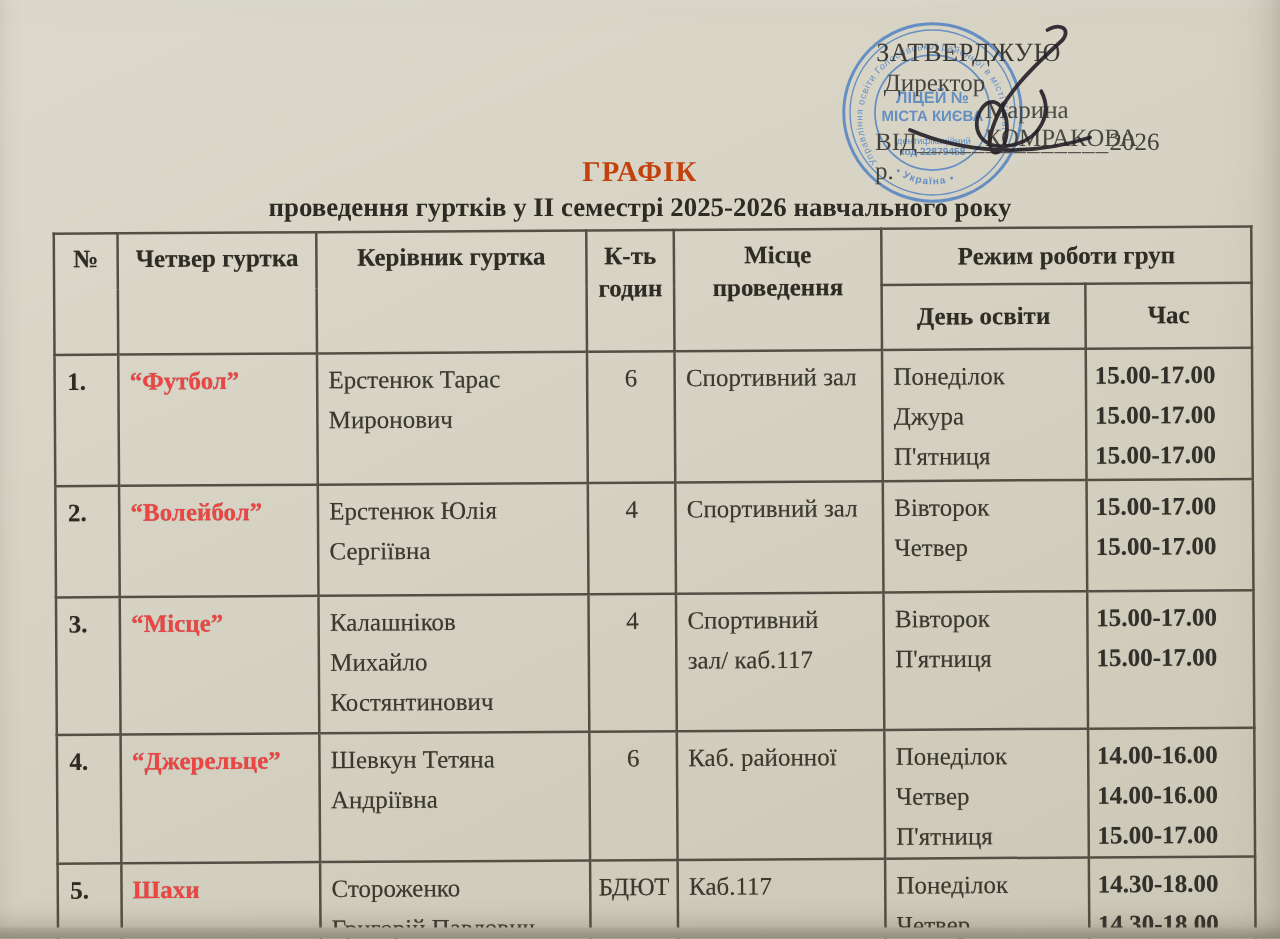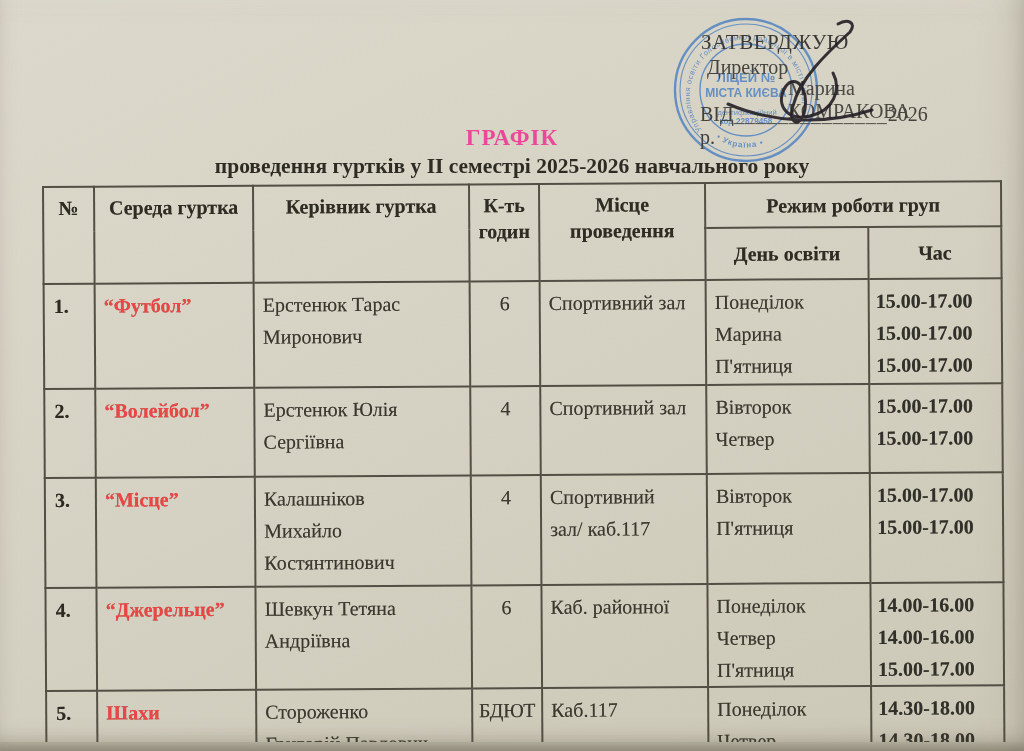--- a/index.html
+++ b/index.html
@@ -18,21 +18,21 @@
   .approve-word{position:absolute;left:701px;top:30px;font-size:21px;letter-spacing:.5px;color:#3b3a36;}
   .role-word{position:absolute;left:707px;top:56px;font-size:20px;color:#45443f;}
   .signatory{position:absolute;left:788px;top:77px;font-size:20px;color:#4a4943;}
   .date-line{position:absolute;left:700px;top:103px;font-size:20px;color:#43423c;}
   .date-line .blank{letter-spacing:1px;color:#55544e;}
   .stamp-svg{position:absolute;left:662px;top:12px;z-index:2;opacity:.82;}
   .signature-svg{position:absolute;left:700px;top:16px;z-index:4;}
 
   
   .doc-title{position:absolute;left:0;top:125px;width:100%;text-align:center;
-    font-size:23px;font-weight:bold;letter-spacing:1px;color:#ec4899;z-index:1;}
+    font-size:23px;font-weight:bold;letter-spacing:1px;color:#c2410c;z-index:1;}
   .doc-subtitle{position:absolute;left:0;top:154px;width:100%;text-align:center;
     font-size:21.5px;font-weight:bold;color:#2d2b23;z-index:1;}
 
   
   .table-wrap{position:absolute;left:42px;top:186px;z-index:1;
     transform:rotate(-0.35deg);transform-origin:0 0;}
   table{border-collapse:collapse;table-layout:fixed;width:958px;
     color:#3a382f;text-shadow:0 0 .6px rgba(70,64,48,.55);}
   td,th{border:2px solid #534f44;overflow:hidden;}
   th{font-size:20px;font-weight:bold;color:#2e2c24;vertical-align:top;
@@ -99,21 +99,21 @@
         <col style="width:159px">
         <col style="width:216px">
     <col style="width:70px">
         <col style="width:166px">
         <col style="width:163px">
         <col style="width:133px">
   </colgroup>
   <thead>
     <tr class="hdr-a">
       <th rowspan="2">№</th>
-      <th rowspan="2">Середа гуртка</th>
+      <th rowspan="2">Четвер гуртка</th>
       <th rowspan="2">Керівник гуртка</th>
       <th rowspan="2">К-ть годин</th>
       <th rowspan="2">Місце проведення</th>
       <th colspan="2" class="mid">Режим роботи груп</th>
     </tr>
     <tr class="hdr-b">
       <th class="mid">День освіти</th>
       <th class="mid">Час</th>
     </tr>
   </thead>
@@ -124,21 +124,21 @@
           <td class="c-leader">
             <div>Ерстенюк Тарас</div>
             <div>Миронович</div>
           </td>
           <td class="c-hours">6</td>
           <td class="c-place">
             <div>Спортивний зал</div>
           </td>
           <td class="c-days">
             <div>Понеділок</div>
-            <div>Марина</div>
+            <div>Джура</div>
             <div>П'ятниця</div>
           </td>
           <td class="c-times">
             <div>15.00-17.00</div>
             <div>15.00-17.00</div>
             <div>15.00-17.00</div>
           </td>
         </tr>
         <tr class="r2">
           <td class="c-num">2.</td>

